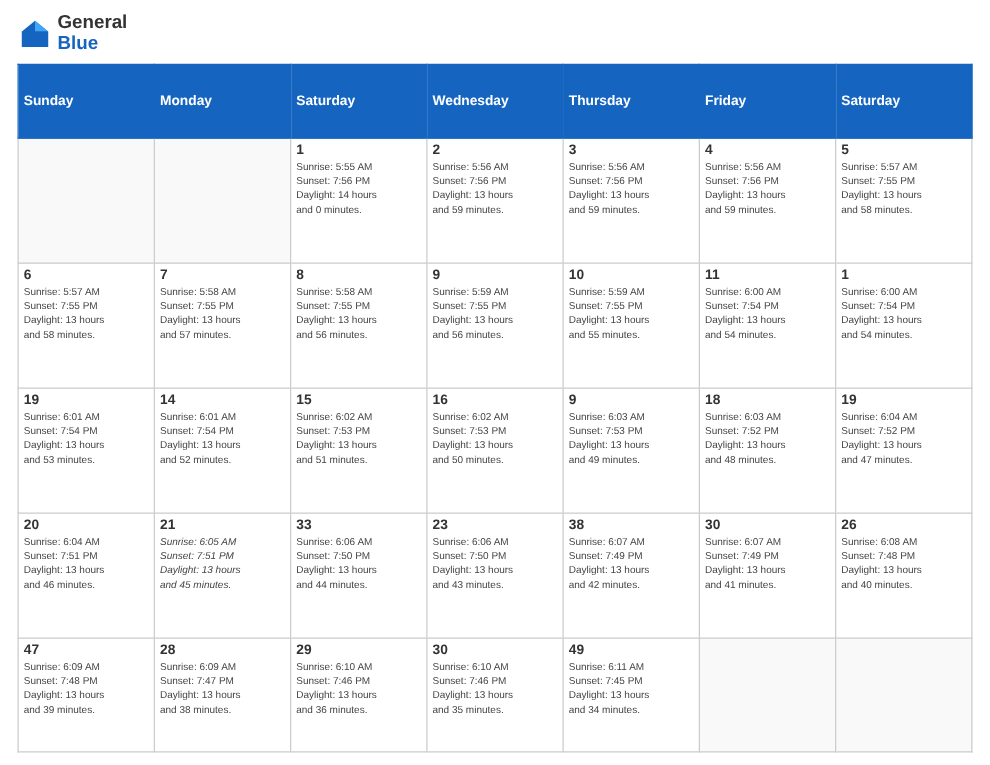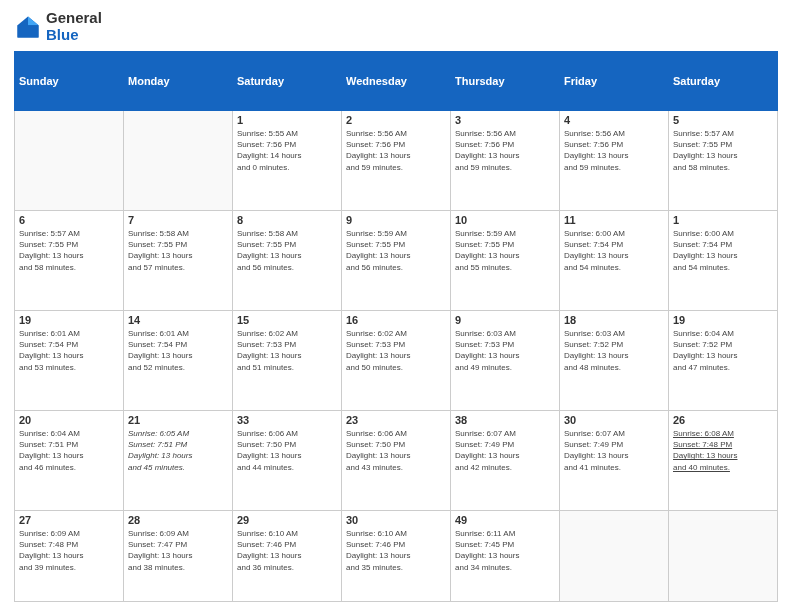--- a/index.html
+++ b/index.html
@@ -310,29 +310,29 @@
           </td>
           <td>
             <div class="day-number">30</div>
             <div class="day-info" style="white-space: pre-line;">Sunrise: 6:07 AM
 Sunset: 7:49 PM
 Daylight: 13 hours
 and 41 minutes.</div>
           </td>
           <td>
             <div class="day-number">26</div>
-            <div class="day-info" style="white-space: pre-line; text-decoration: underline;">Sunrise: 6:08 AM
+            <div class="day-info" style="white-space: pre-line;">Sunrise: 6:08 AM
 Sunset: 7:48 PM
 Daylight: 13 hours
 and 40 minutes.</div>
           </td>
         </tr>
         <tr>
           <td>
-            <div class="day-number">27</div>
+            <div class="day-number">47</div>
             <div class="day-info" style="white-space: pre-line;">Sunrise: 6:09 AM
 Sunset: 7:48 PM
 Daylight: 13 hours
 and 39 minutes.</div>
           </td>
           <td>
             <div class="day-number">28</div>
             <div class="day-info" style="white-space: pre-line;">Sunrise: 6:09 AM
 Sunset: 7:47 PM
 Daylight: 13 hours

